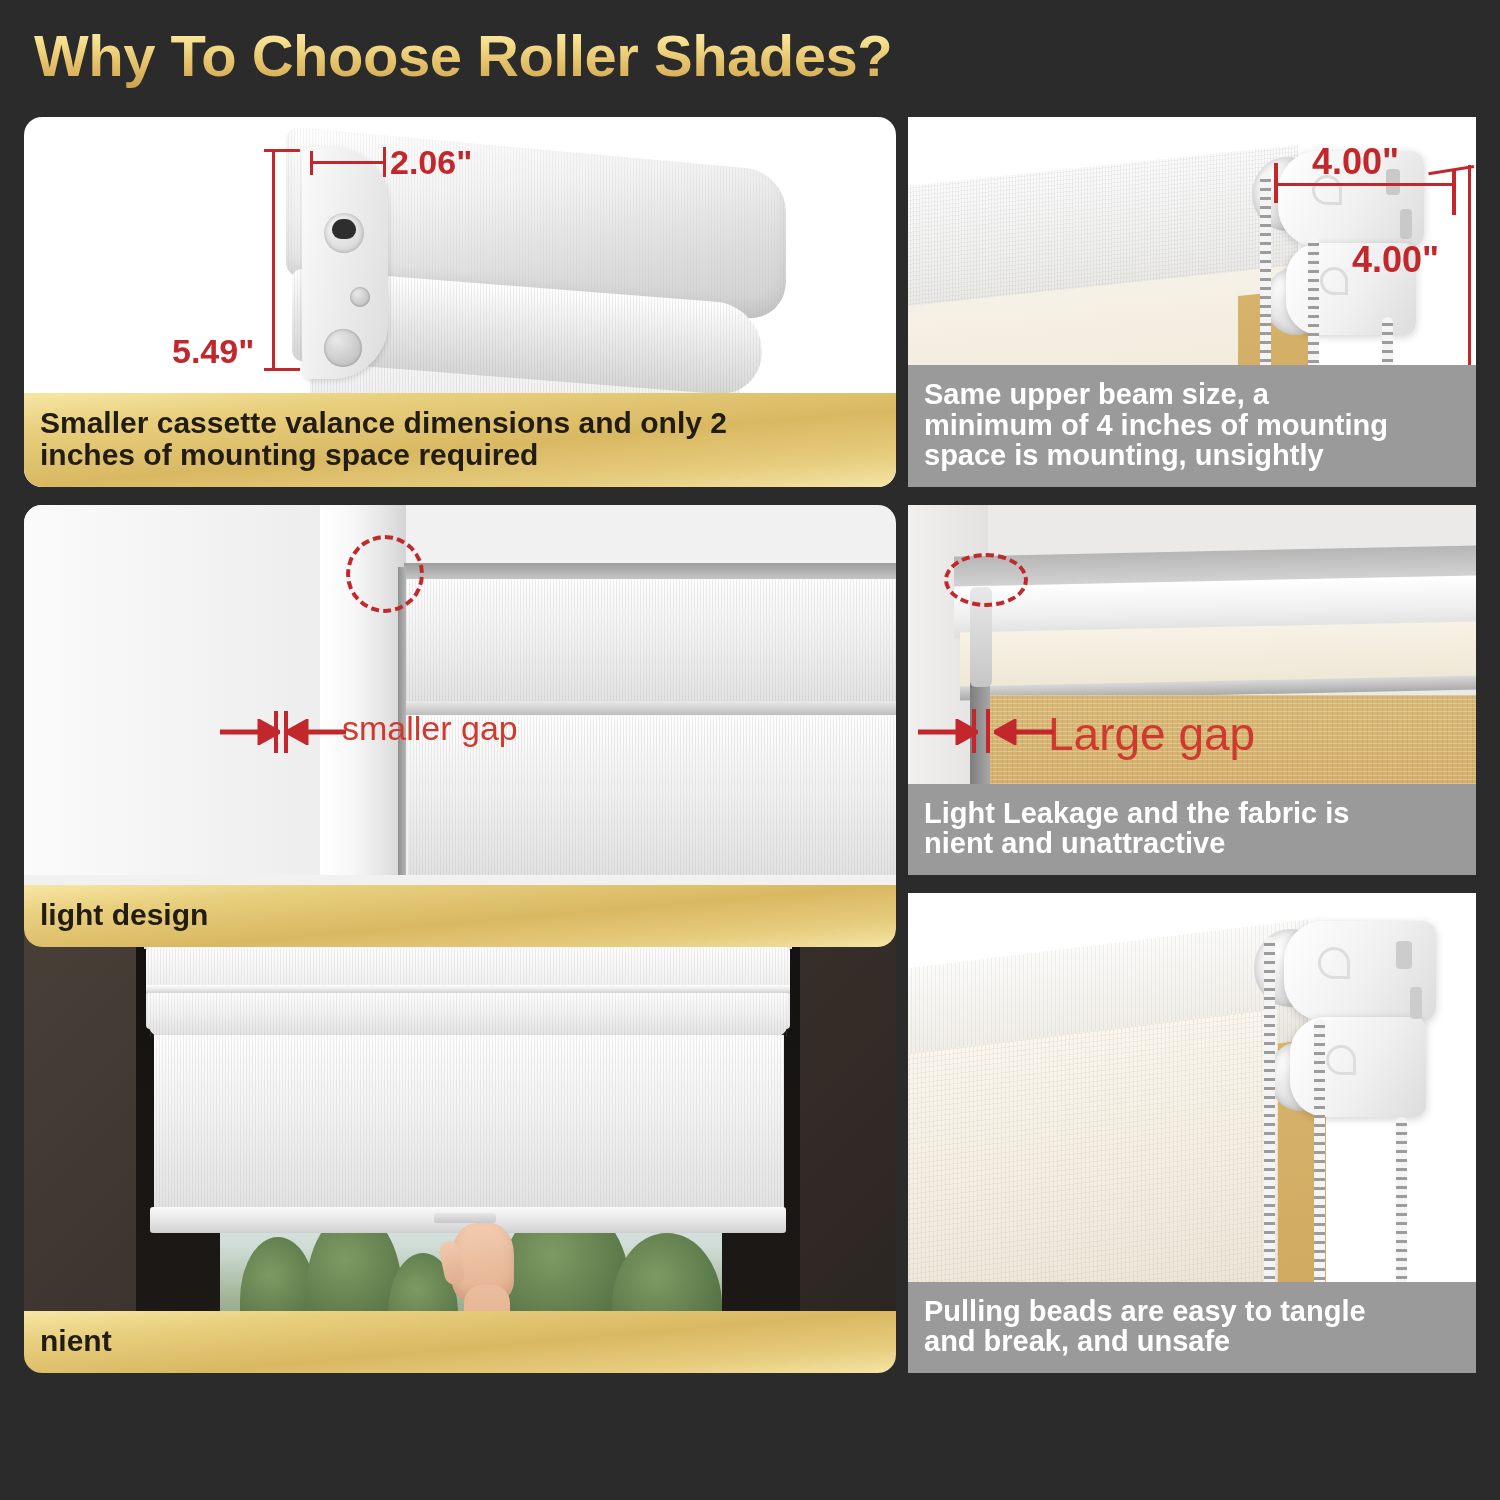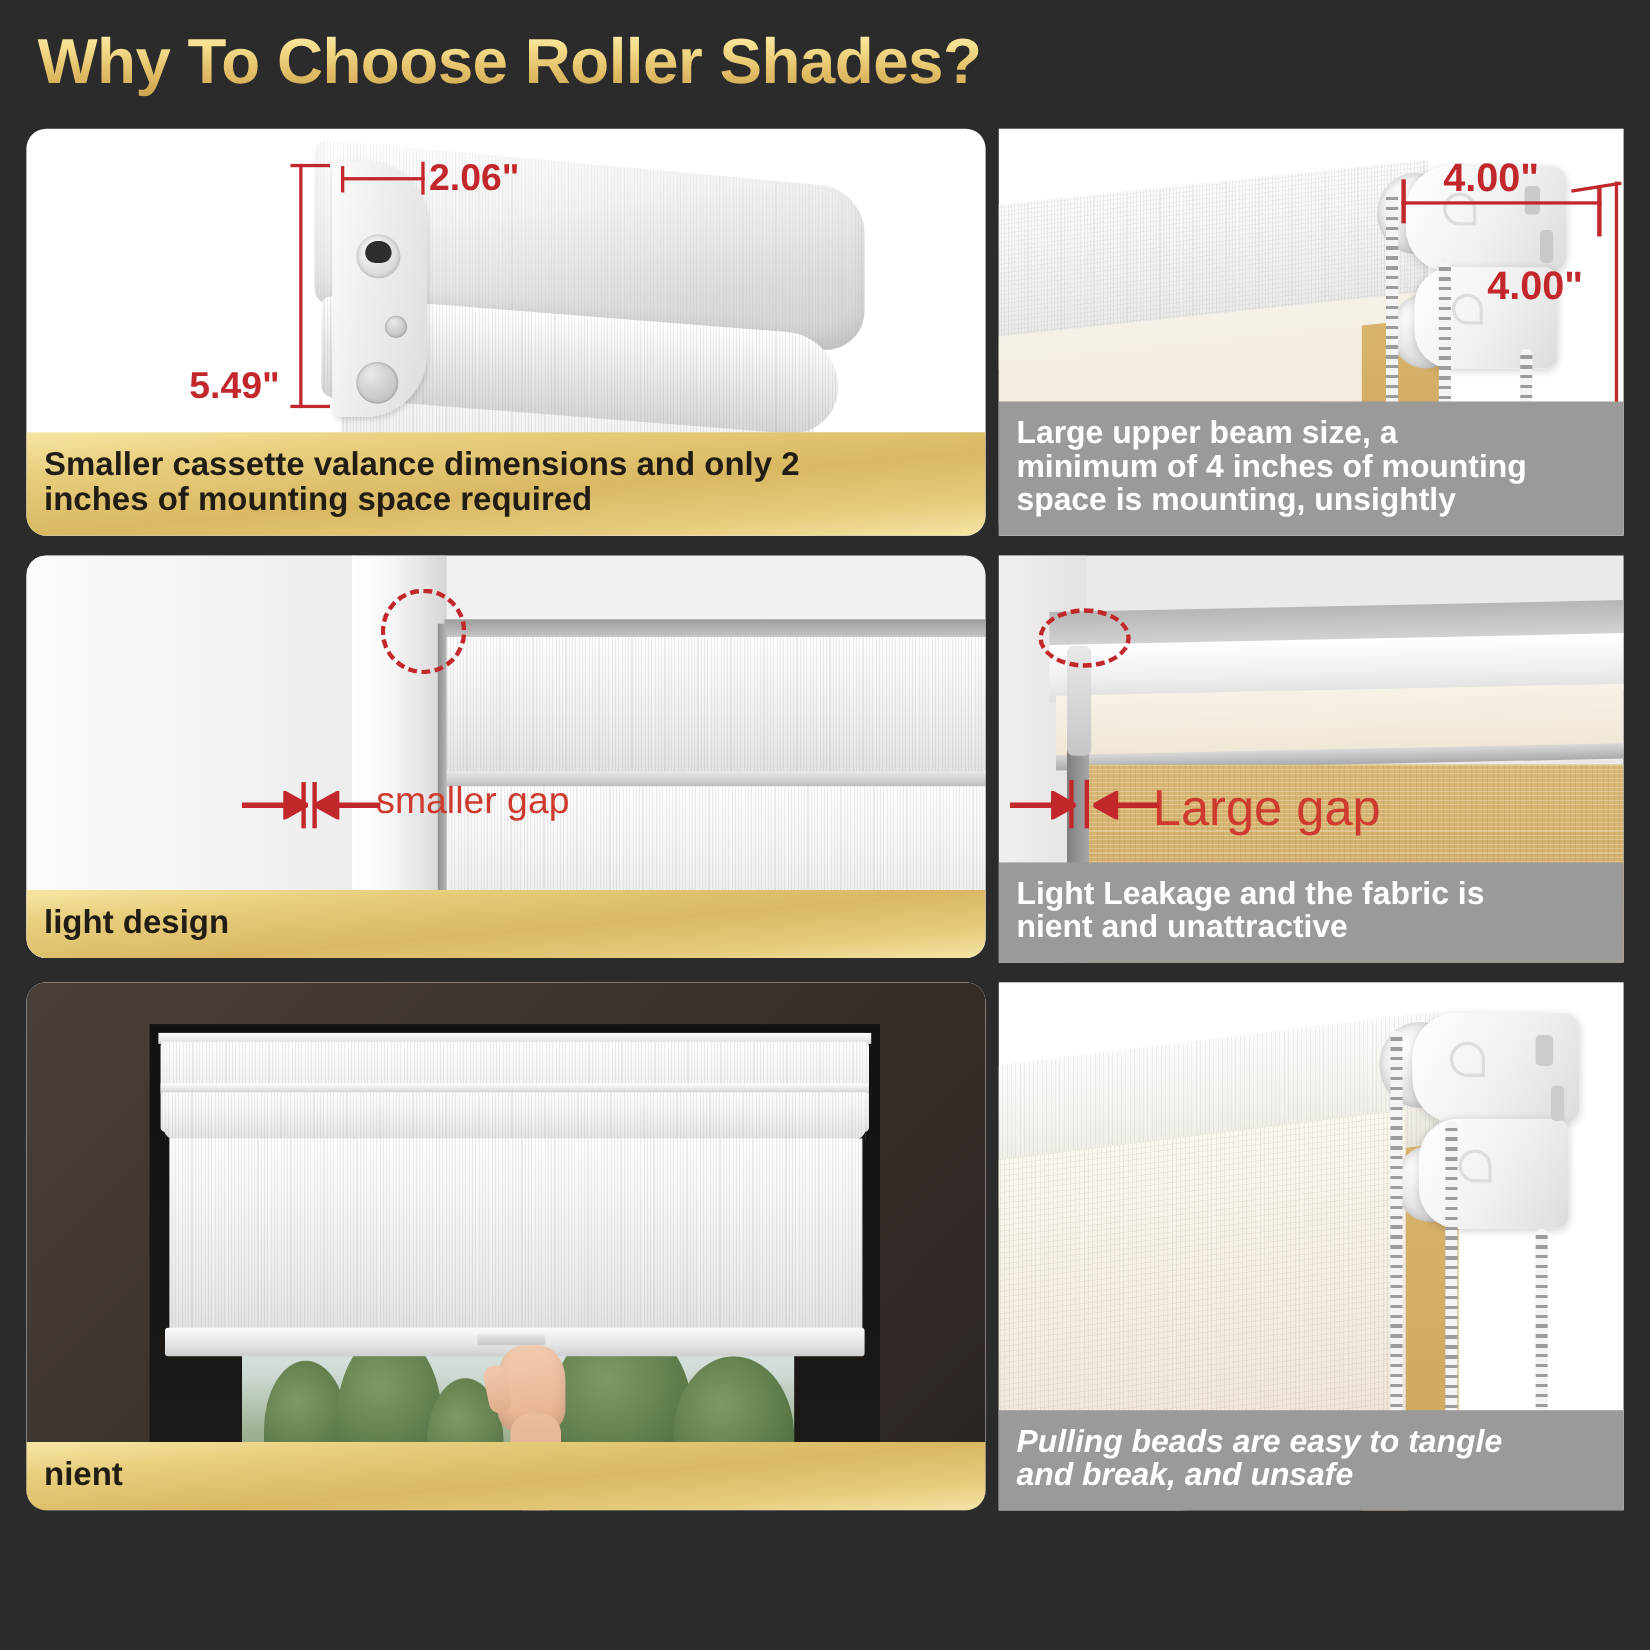--- a/index.html
+++ b/index.html
@@ -277,27 +277,27 @@
       <div class="redline" style="left:544px; top:54px; width:4px; height:44px;"></div>
       <div class="dim" style="left:404px; top:24px; font-size:36px;">4.00"</div>
 
       <div class="redline" style="left:560px; top:48px; width:3px; height:204px;"></div>
       <div class="redline" style="left:520px; top:48px; width:46px; height:3px; transform:rotate(-9deg); transform-origin:right center;"></div>
       <div class="redline" style="left:522px; top:249px; width:44px; height:3px;"></div>
       <div class="dim" style="left:444px; top:122px; font-size:36px;">4.00"</div>
     </div>
 
     <div class="caption gray">
-      <span class="line">Large upper beam size, a</span>
+      <span class="line">Same upper beam size, a</span>
       <span class="line">minimum of 4 inches of mounting</span>
       <span class="line">space is mounting, unsightly</span>
     </div>
   </div>
 
-  <div class="panel left" style="left:24px; top:505px; width:872px; height:366px; background:#f1f1f1;">
+  <div class="panel left" style="left:24px; top:505px; width:872px; height:442px; background:#f1f1f1;">
     <div class="stage">
 
       <div style="position:absolute;left:0;top:0;width:300px;height:370px;background:linear-gradient(90deg,#fbfbfb,#ededed);"></div>
       <div class="wframe-v" style="left:296px; top:0; width:86px; height:370px;
                   background:linear-gradient(90deg,#ffffff 0%,#f7f7f7 40%,#e3e3e3 78%,#d4d4d4 100%);"></div>
 
       <div style="position:absolute;left:380px;top:58px;width:492px;height:18px;
                   background:linear-gradient(180deg,#9d9d9d,#c9c9c9);"></div>
       <div class="shade-band" style="left:380px; top:74px; width:492px; height:124px;"></div>
       <div style="position:absolute;left:380px;top:196px;width:492px;height:14px;
@@ -406,21 +406,21 @@
                   background:linear-gradient(180deg,#eabd9e,#d9a884);border-radius:18px;"></div>
       <div style="position:absolute;left:418px;top:348px;width:20px;height:44px;
                   background:linear-gradient(180deg,#f2c9ae,#dfae8d);border-radius:10px;transform:rotate(-12deg);"></div>
     </div>
 
     <div class="caption gold">
       <span class="line">nient</span>
     </div>
   </div>
 
-  <div class="panel right" style="left:908px; top:893px; width:568px; height:480px;font-style:italic;">
+  <div class="panel right" style="left:908px; top:893px; width:568px; height:480px;">
     <div class="stage">
 
       <div style="position:absolute;left:-20px;top:52px;width:420px;height:130px;
                   background:linear-gradient(180deg,#fbfbfa,#f1efe9 60%,#e7e3da);
                   transform:skewY(-7deg);"></div>
       <div style="position:absolute;left:-20px;top:52px;width:420px;height:130px;
                   background:repeating-linear-gradient(90deg,rgba(0,0,0,0) 0 3px,rgba(165,160,150,.14) 3px 4px);
                   transform:skewY(-7deg);"></div>
 
       <div class="tan-panel" style="left:330px; top:150px; width:88px; height:330px; transform:skewY(-7deg);"></div>

